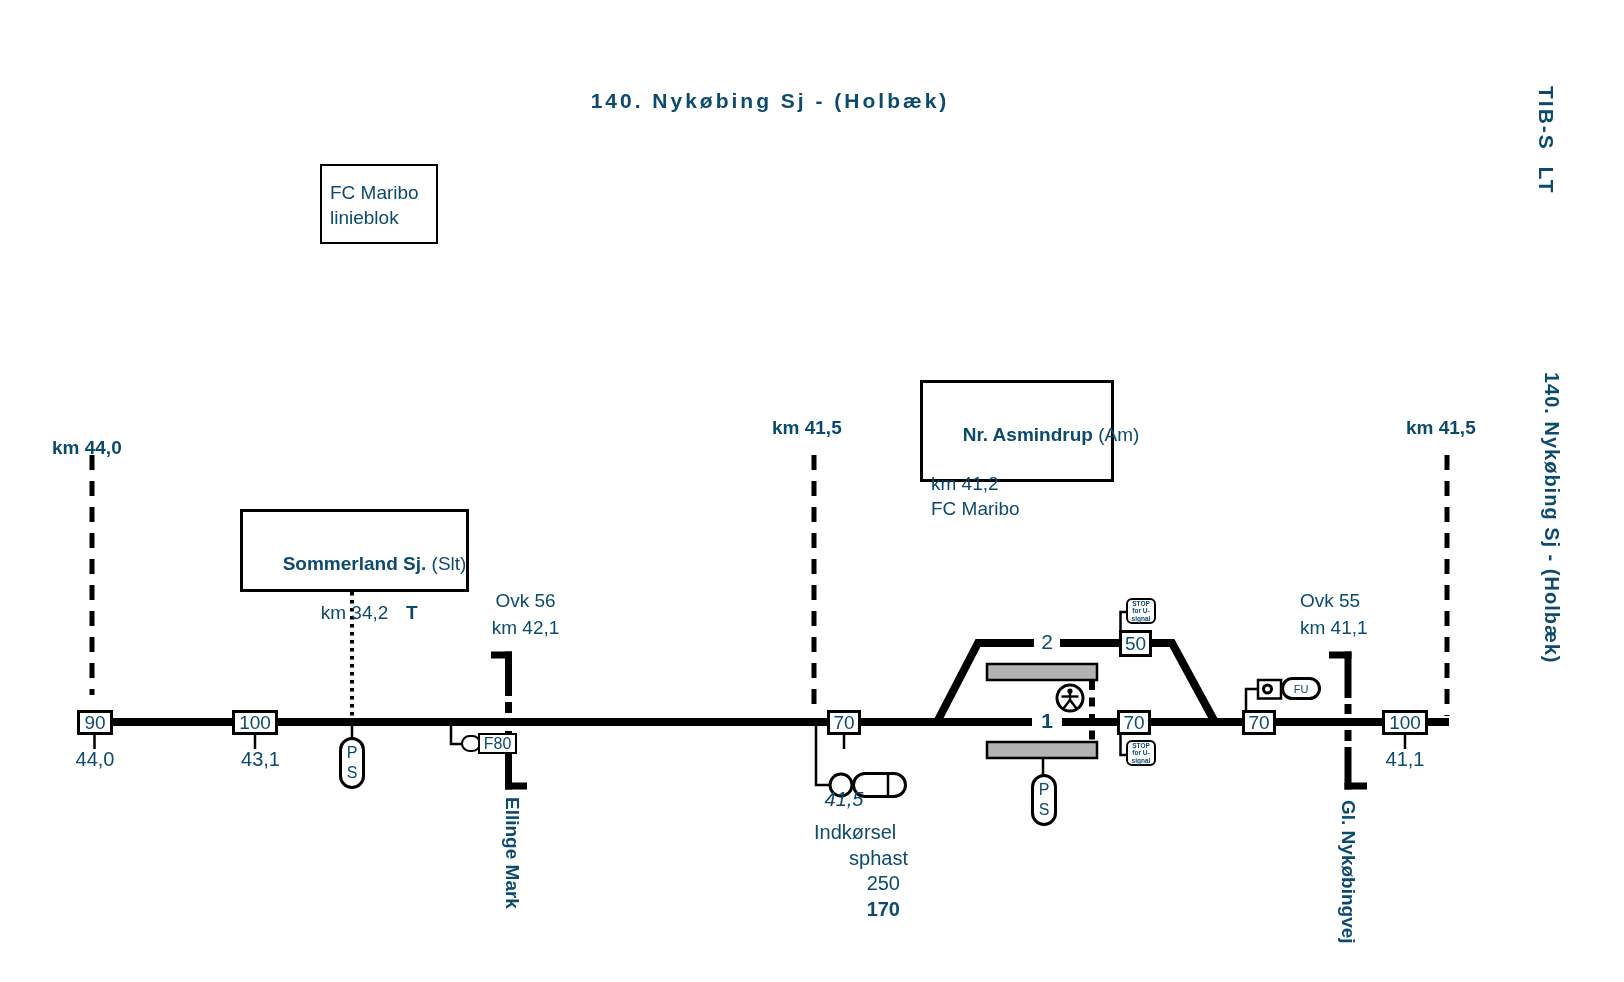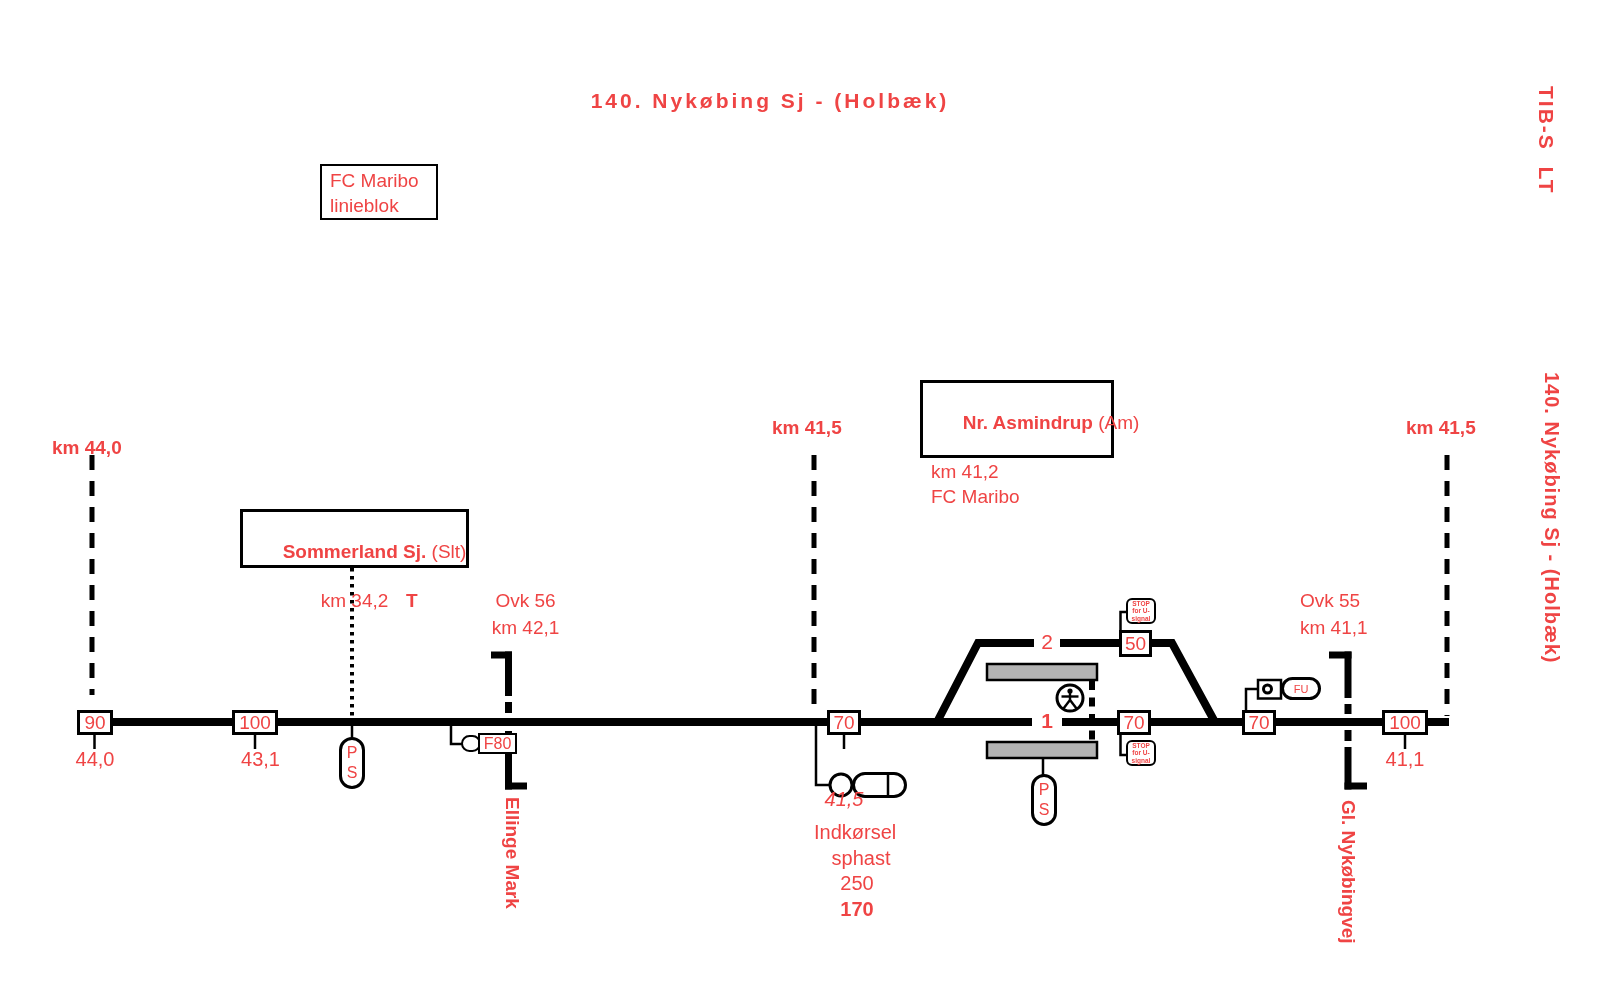--- a/index.html
+++ b/index.html
@@ -1,38 +1,38 @@
 <!DOCTYPE html>
 <html><head>
 <meta charset="utf-8">
 <style>
   html,body{margin:0;padding:0;background:#fff;}
   #canvas{position:relative;width:1624px;height:982px;background:#fff;overflow:hidden;
-          font-family:"Liberation Sans","DejaVu Sans",sans-serif;color:#ef4444;}
+          font-family:"Liberation Sans","DejaVu Sans",sans-serif;color:#0c4a6e;}
   .abs{position:absolute;}
   .b{font-weight:bold;}
   .kmlbl{font-size:19px;font-weight:bold;white-space:pre;}
   .vert{writing-mode:vertical-rl;font-weight:bold;white-space:pre;}
   .spdbox{position:absolute;background:#fff;border:3px solid #000;display:flex;
           align-items:center;justify-content:center;font-size:19px;z-index:3;}
   .tickval{position:absolute;font-size:20px;text-align:center;z-index:3;}
   .stnbox{position:absolute;background:#fff;border:3px solid #000;z-index:3;
-          font-size:19px;line-height:1.3;padding:3px 8px;}
+          font-size:19px;line-height:1.3;padding:15px 8px;}
   .ovklbl{position:absolute;font-size:19px;line-height:1.4;z-index:3;}
   .stadium{position:absolute;background:#fff;border:3px solid #000;display:flex;
            align-items:center;justify-content:center;z-index:4;}
   .psoval{position:absolute;background:#fff;border:3px solid #000;border-radius:14px;
           display:flex;flex-direction:column;align-items:center;justify-content:center;
           font-size:16px;line-height:1.25;z-index:4;}
   .stopicon{position:absolute;background:#fff;border:2.5px solid #000;border-radius:6px;
             z-index:4;display:flex;flex-direction:column;align-items:center;justify-content:center;
             font-size:6.5px;line-height:1.15;text-align:center;font-weight:bold;}
   .trackno{position:absolute;text-align:center;font-size:21px;z-index:3;background:#fff;}
   svg{position:absolute;left:0;top:0;z-index:1;}
-  .row{display:flex;justify-content:center;}
+  .row{display:flex;justify-content:flex-end;}
 </style>
 </head>
 <body>
 
 <div id="canvas">
 
   <svg width="1624" height="982" viewBox="0 0 1624 982">
 
     <line x1="92" y1="455" x2="92" y2="695" stroke="#000" stroke-width="5" stroke-dasharray="15 11"></line>
     <line x1="814" y1="455" x2="814" y2="712" stroke="#000" stroke-width="5" stroke-dasharray="15 11"></line>

